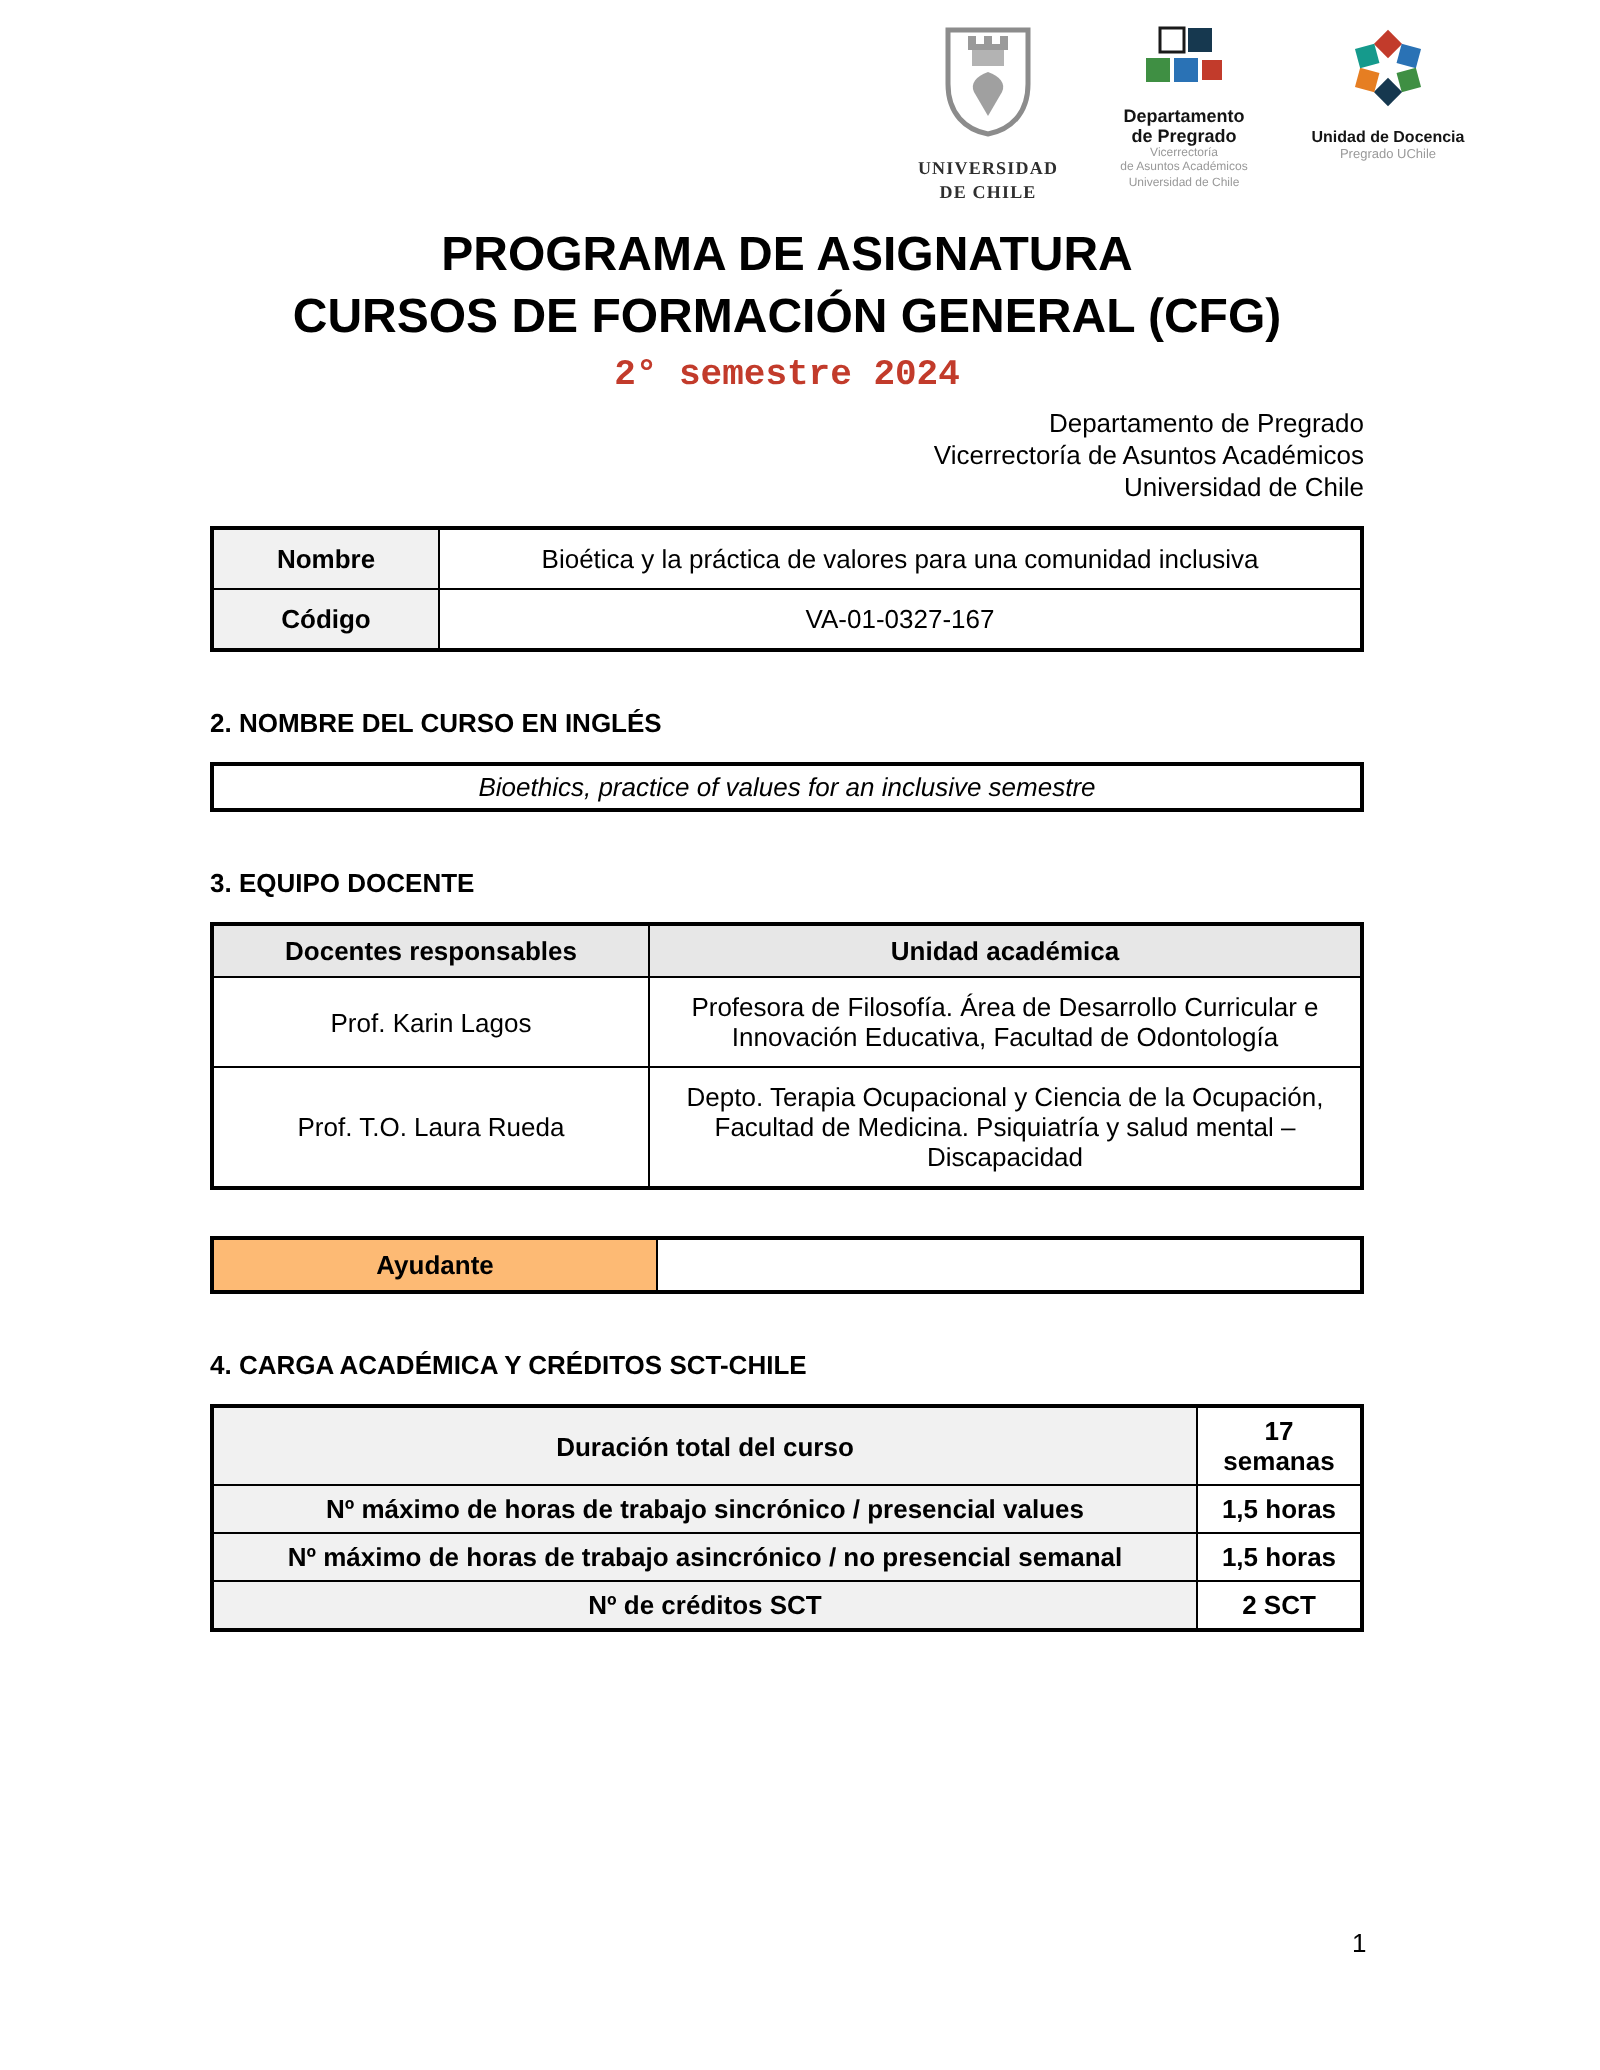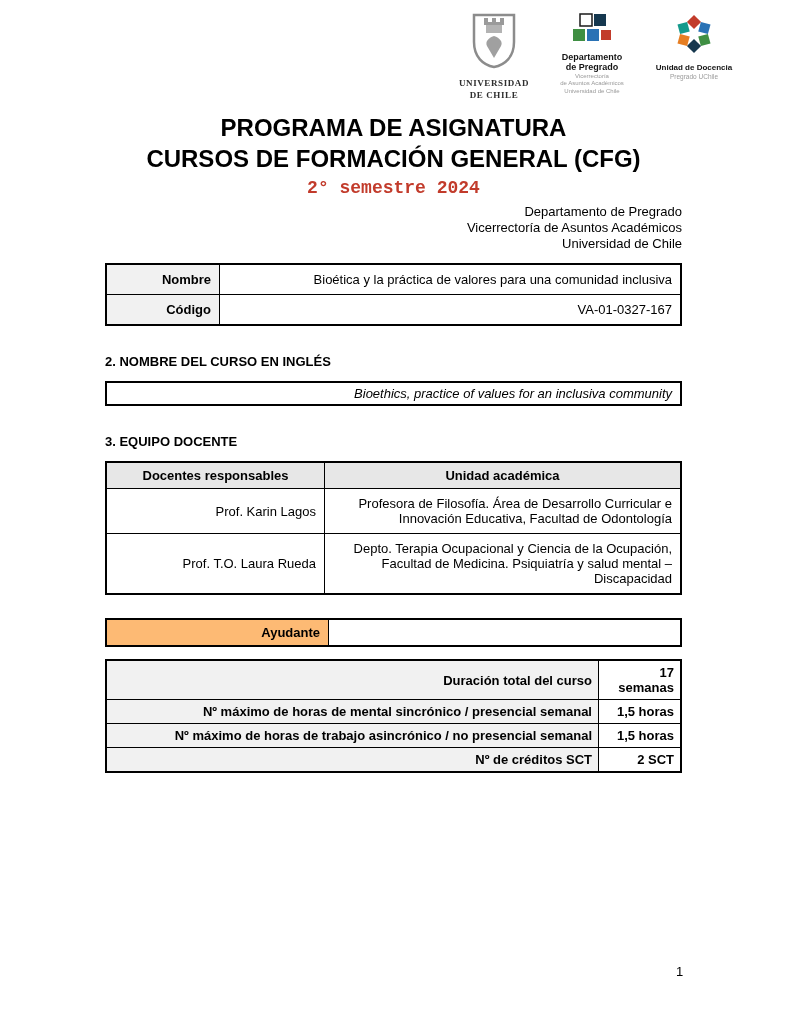--- a/index.html
+++ b/index.html
@@ -22,21 +22,21 @@
   .docencia-text .tiny{font-size:6.5px;color:#9a9a9a;line-height:1.3;}
 
   
   .content{position:absolute;left:105px;top:112px;width:577px;}
   .doc-title{font-size:24px;font-weight:bold;text-align:center;line-height:1.3;color:#000;}
   .semester{font-size:18px;font-weight:bold;text-align:center;color:#c23b2b;margin-top:4px;font-family:Liberation Mono, monospace;}
   .subtitles{font-size:13px;text-align:right;margin-top:6px;line-height:1.2;color:#000;}
   .sec-heading{font-size:13px;font-weight:bold;margin-top:28px;}
 
   table{border-collapse:collapse;width:100%;font-size:13px;border:2px solid #000;table-layout:fixed;}
-  td,th{border:1px solid #000;padding:7px 8px;vertical-align:middle;text-align:right;
+  td,th{border:1px solid #000;padding:7px 8px;vertical-align:middle;text-align:center;
         overflow-wrap:break-word;}
 
   .t1{margin-top:12px;}
   .t1 .lbl{width:96px;background:#f1f1f1;font-weight:bold;}
 
   .t2{margin-top:12px;}
   .t2 td{font-style:italic;padding:3px 8px;}
 
   .t3{margin-top:12px;}
   .t3 th{background:#e7e7e7;text-align:center;font-weight:bold;padding:5px 6px;}
@@ -151,21 +151,21 @@
         <td class="lbl">Código</td>
         <td>VA-01-0327-167</td>
       </tr>
     </tbody>
       </table>
 
     <div class="sec-heading">2. NOMBRE DEL CURSO EN INGLÉS</div>
     <table class="t2">
       <tbody>
           <tr>
-        <td>Bioethics, practice of values for an inclusiva community</td>
+        <td>Bioethics, practice of values for an inclusive semestre</td>
       </tr>
     </tbody>
       </table>
 
     <div class="sec-heading">3. EQUIPO DOCENTE</div>
     <table class="t3">
       <tbody>
           <tr>
         <th class="name-col">Docentes responsables</th>
         <th>Unidad académica</th>
@@ -183,28 +183,29 @@
 
     <table class="t-ayu">
       <tbody>
           <tr>
         <td class="lbl">Ayudante</td>
         <td></td>
       </tr>
     </tbody>
       </table>
 
+    <div class="sec-heading">4. CARGA ACADÉMICA Y CRÉDITOS SCT-CHILE</div>
     <table class="t4">
       <tbody>
           <tr>
         <td class="lbl">Duración total del curso</td>
         <td>17 semanas</td>
       </tr>
       <tr>
-        <td class="lbl">Nº máximo de horas de mental sincrónico / presencial semanal</td>
+        <td class="lbl">Nº máximo de horas de trabajo sincrónico / presencial values</td>
         <td>1,5 horas</td>
       </tr>
       <tr>
         <td class="lbl">Nº máximo de horas de trabajo asincrónico / no presencial semanal</td>
         <td>1,5 horas</td>
       </tr>
       <tr>
         <td class="lbl">Nº de créditos SCT</td>
         <td>2 SCT</td>
       </tr>

